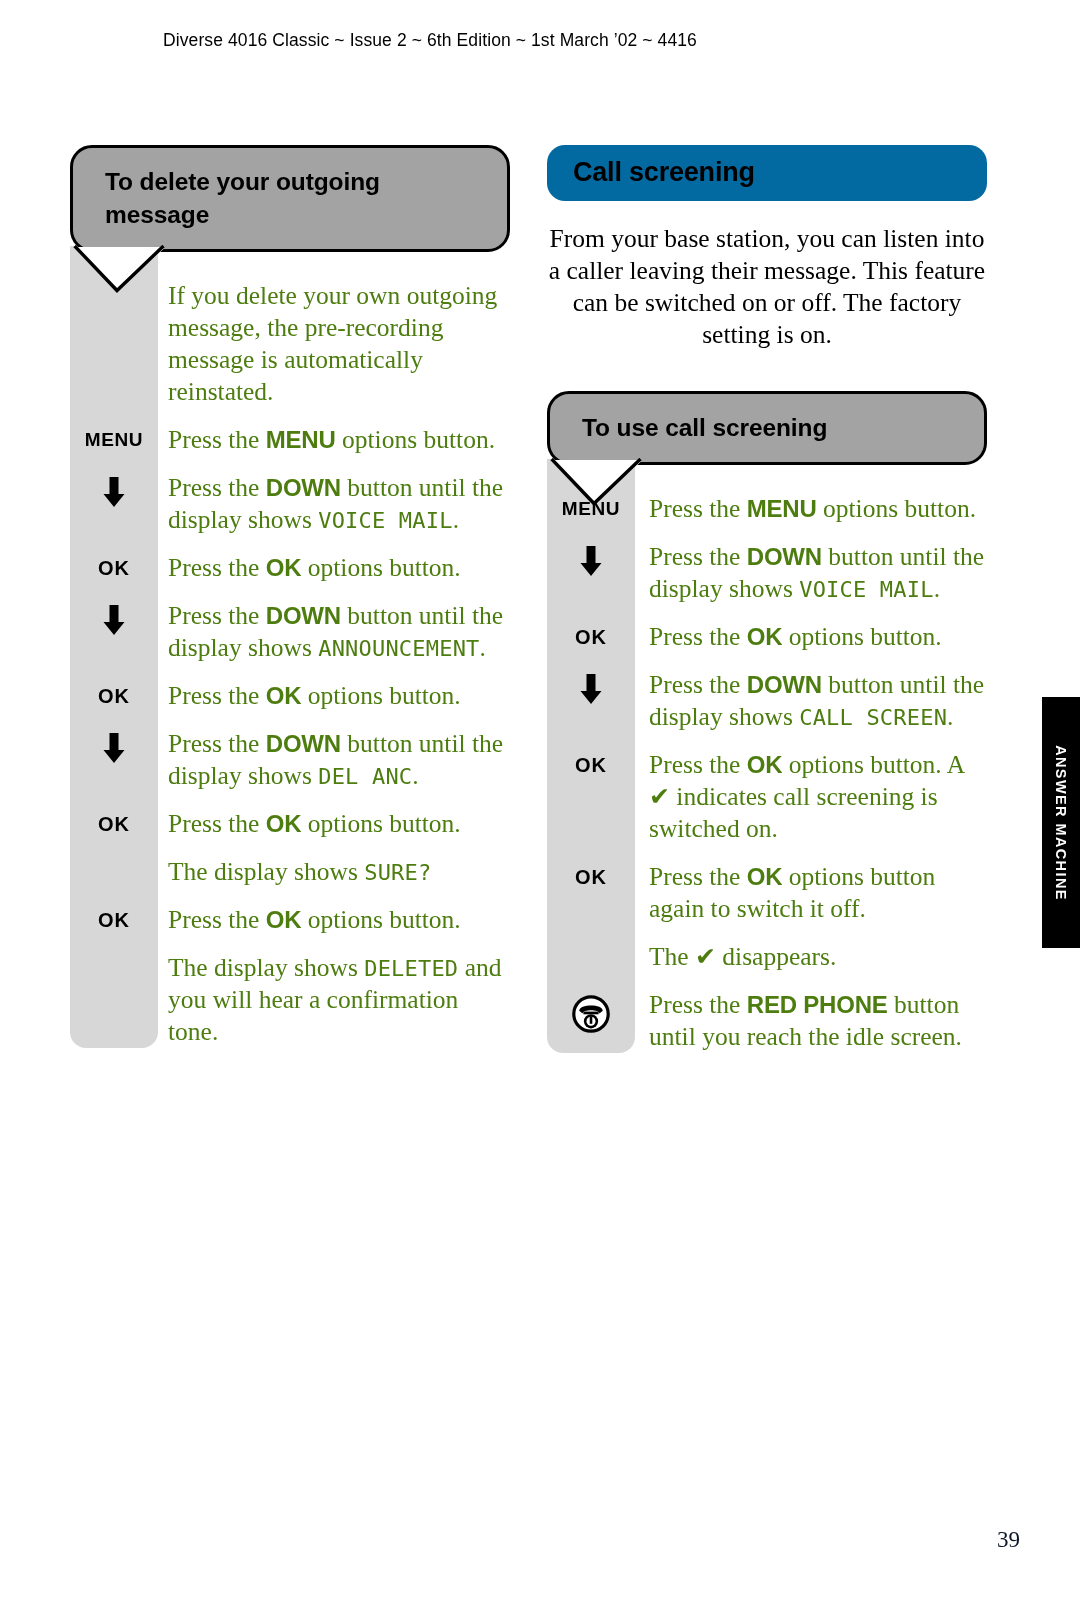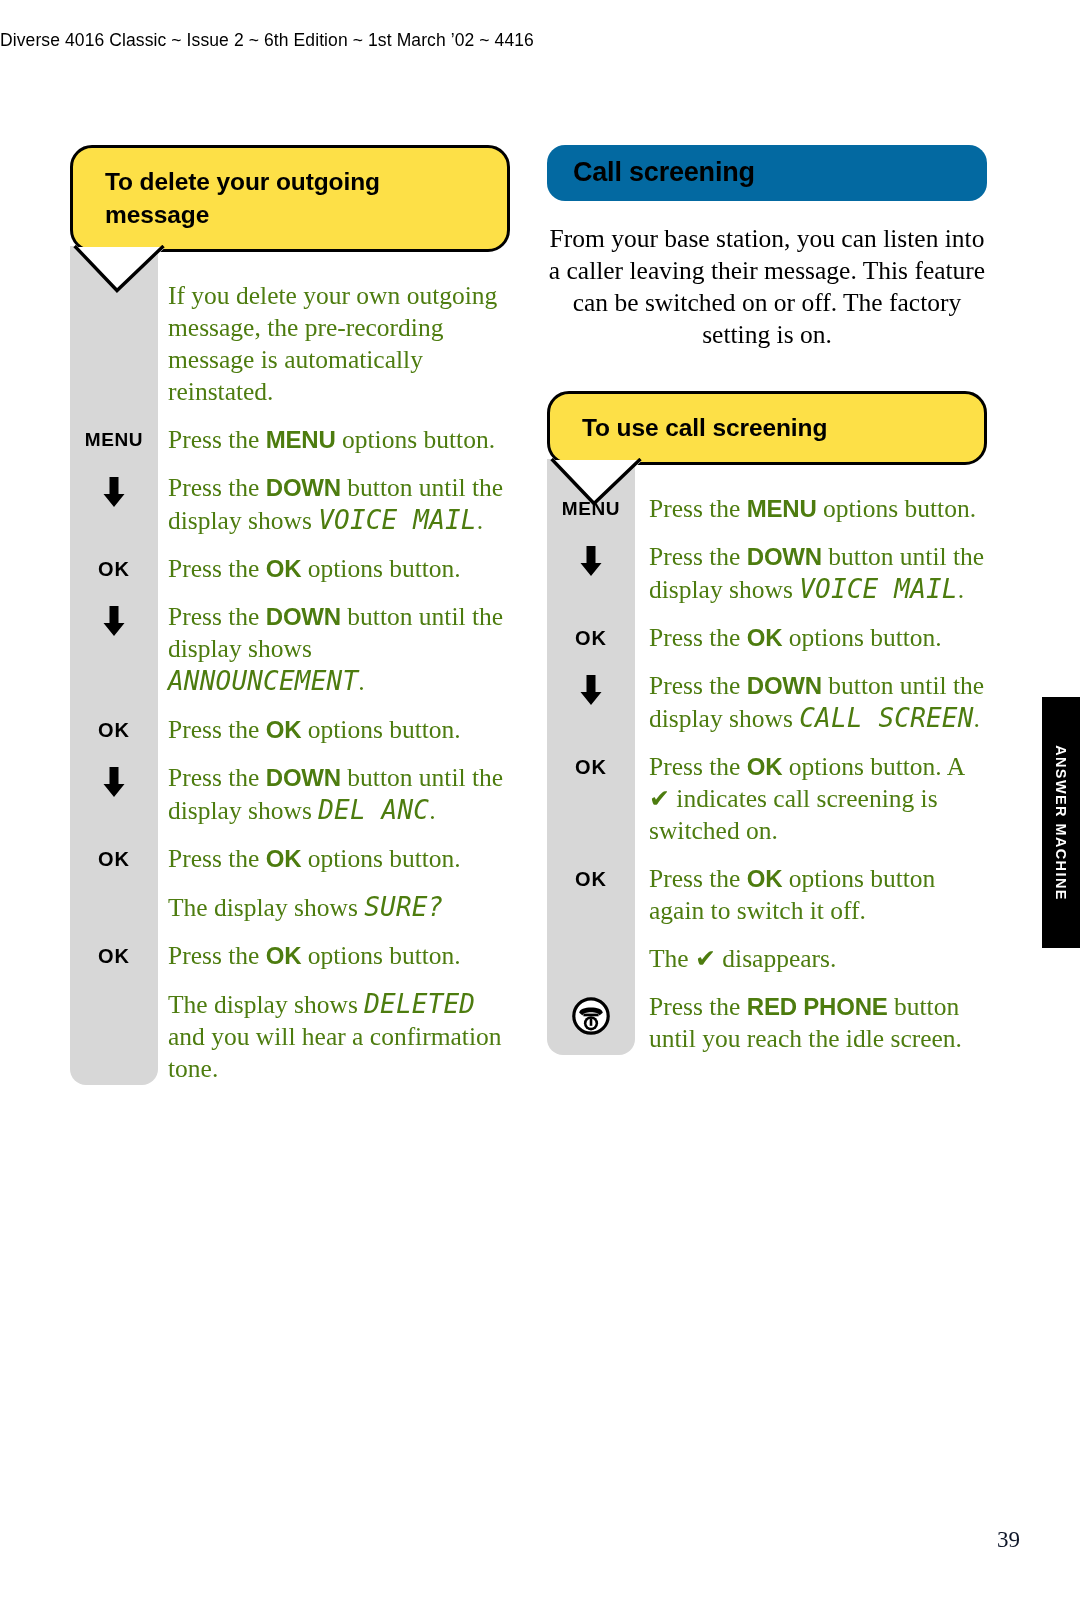--- a/index.html
+++ b/index.html
@@ -14,20 +14,21 @@
     position: relative;
     overflow: hidden;
   }
 
   
   .running-head {
     position: absolute;
     top: 30px;
     left: 0;
     width: 860px;
+    text-align: center;
     font-family: "Liberation Sans", sans-serif;
     font-size: 17.5px;
     letter-spacing: .1px;
     color: #000;
   }
 
   
   .folio {
     position: absolute;
     right: 60px;
@@ -65,21 +66,21 @@
     width: 440px;
   }
   .col-left  { left: 70px; }
   .col-right { left: 547px; }
 
   
   .bubble {
     position: relative;
     border: 3.2px solid #000;
     border-radius: 22px;
-    background: #fde047;
+    background: #a3a3a3;
     padding: 18px 22px 17px 32px;
     box-sizing: border-box;
     z-index: 3;
     font-family: "Liberation Sans", sans-serif;
     font-weight: bold;
     font-size: 24.5px;
     line-height: 1.34;
     color: #000;
     letter-spacing: -0.1px;
   }
@@ -150,23 +151,22 @@
   b.btn {
     font-family: "Liberation Sans", sans-serif;
     font-weight: bold;
     font-size: 24px;
     letter-spacing: -0.2px;
   }
 
   
   .lcd {
     font-family: "DejaVu Sans Mono", "Liberation Mono", monospace;
-    font-size: 26px;
+    font-size: 22px;
     letter-spacing: .2px;
-    font-style: italic;
   }
 
   .tick {
     font-family: "DejaVu Sans", sans-serif;
     font-weight: bold;
     font-size: 25px;
     line-height: 1;
   }
 
   

